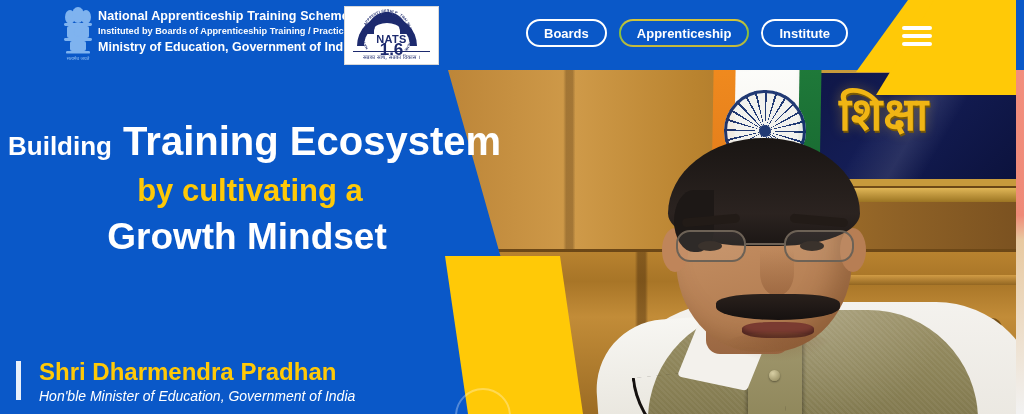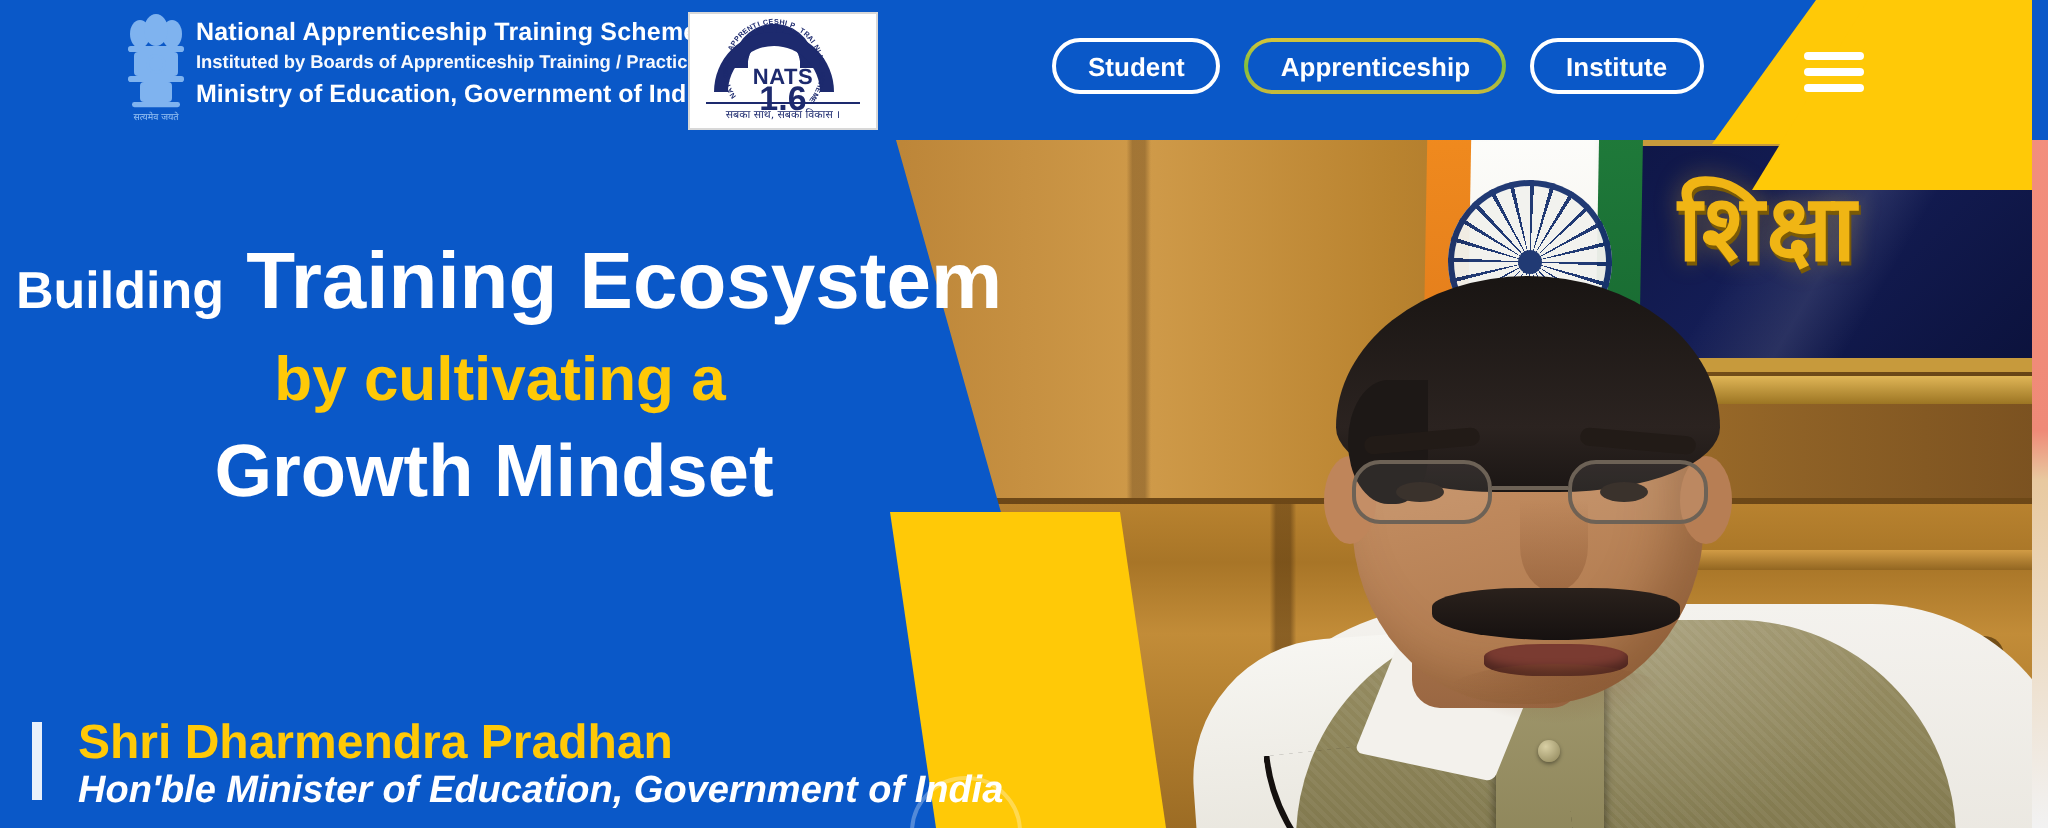--- a/index.html
+++ b/index.html
@@ -407,21 +407,21 @@
     padding-left: 23px;
   }
   .credit::before{
     content:""; position:absolute; left: 0; top: 4px; bottom: 6px; width: 5px;
     background: #e8f0fb;
   }
   .credit-name{
     font-size: 24px; font-weight: 800; color:#ffc907; line-height: 29px; white-space:nowrap;
   }
   .credit-role{
-    font-size: 19px; font-weight: 700; font-style: italic; color:#ffffff;
+    font-size: 14px; font-weight: 400; font-style: italic; color:#ffffff;
     line-height: 20px; white-space:nowrap;
   }
 </style>
 </head>
 <body>
 
 <div id="stage">
 
   <div class="photo">
     <div class="wall"></div>
@@ -580,21 +580,21 @@
             <span style="transform: translate(24.1335px, 9.6733px) rotate(111.842deg);">E</span>
             <span style="transform: translate(22.8663px, 12.3746px) rotate(118.421deg);">M</span>
             <span style="transform: translate(21.298px, 14.913px) rotate(125deg);">E</span>
           </div>
         <div class="nats-word">NATS</div>
         <div class="nats-ver">1.6</div>
         <div class="nats-tag">सबका साथ, सबका विकास ।</div>
       </div>
 
       <div class="nav-pills">
-        <div class="pill">Student</div>
+        <div class="pill">Boards</div>
         <div class="pill active">Apprenticeship</div>
         <div class="pill">Institute</div>
       </div>
 
       <div class="header-yellow"></div>
       <div class="header-yellow2"></div>
 
       <div class="hamburger">
         <i></i>
         <i></i>

